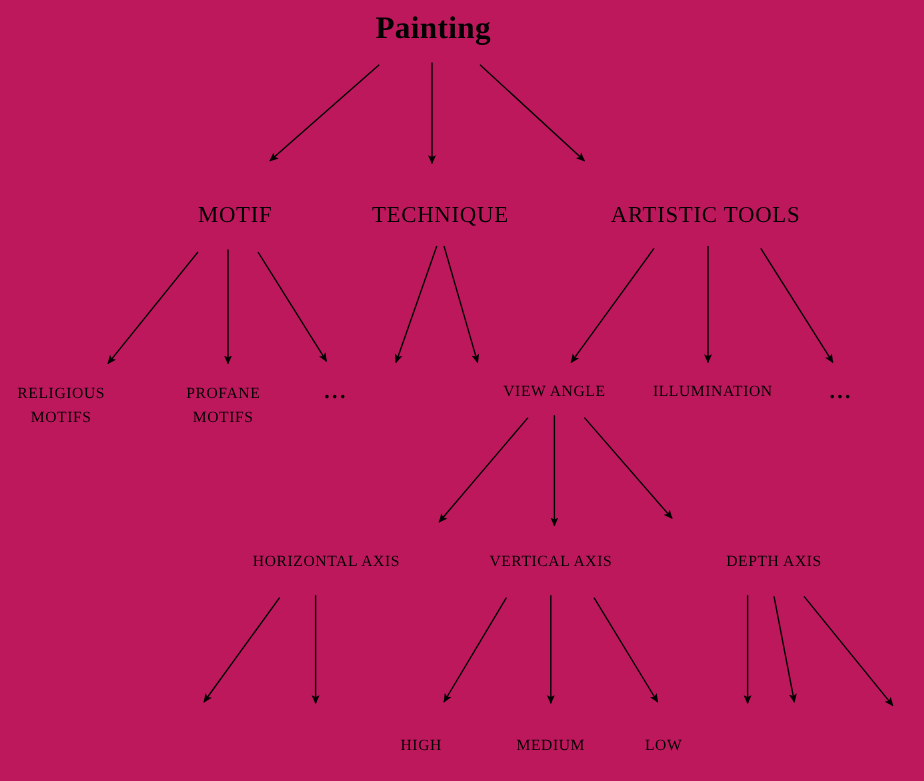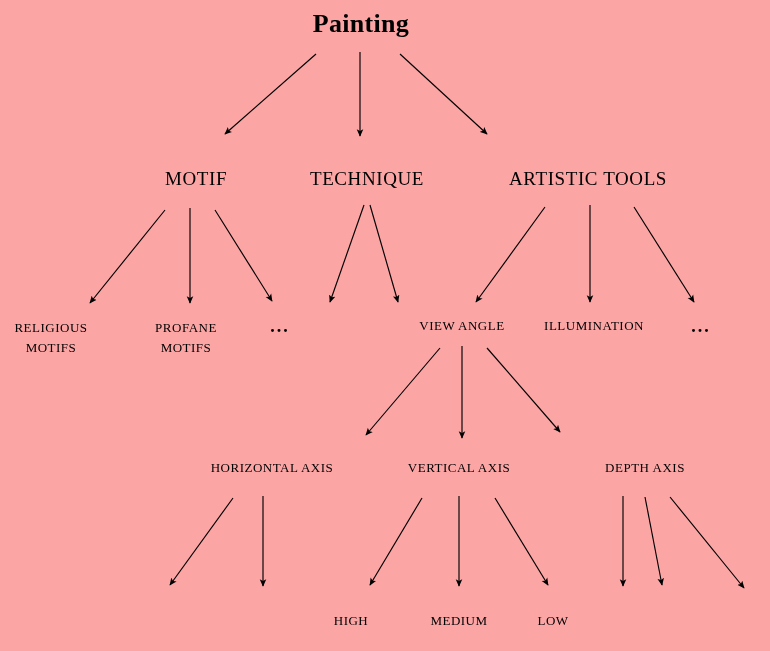--- a/index.html
+++ b/index.html
@@ -12,21 +12,21 @@
     width: 770px;
     height: 651px;
     font-family: "Liberation Serif", "DejaVu Serif", serif;
     color: #000000;
     overflow: hidden;
   }
   #diagram-root {
     position: relative;
     width: 770px;
     height: 651px;
-    background: #fca5a5;
+    background: #be185d;
     text-align: right;
   }
   svg.diagram-canvas {
     display: block;
     width: 770px;
     height: 651px;
   }
   text.node-label {
     fill: #000000;
     font-family: "Liberation Serif", "DejaVu Serif", serif;

